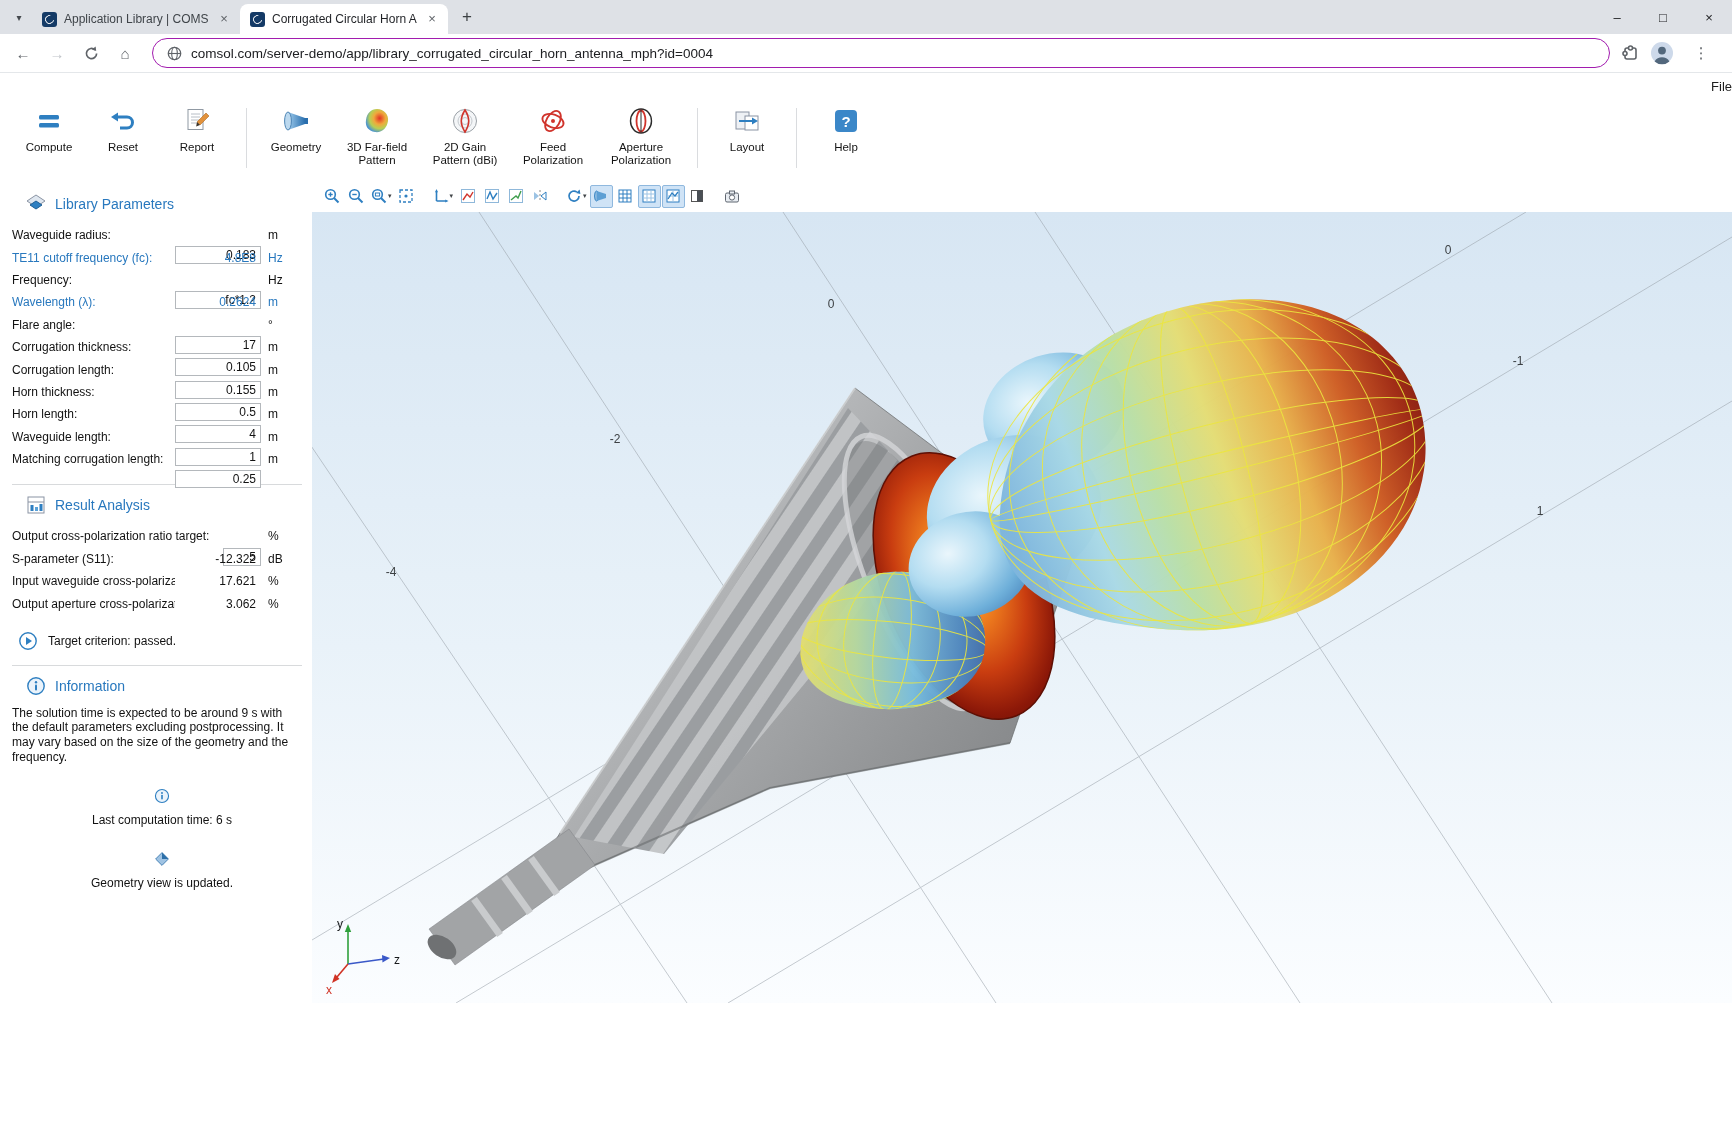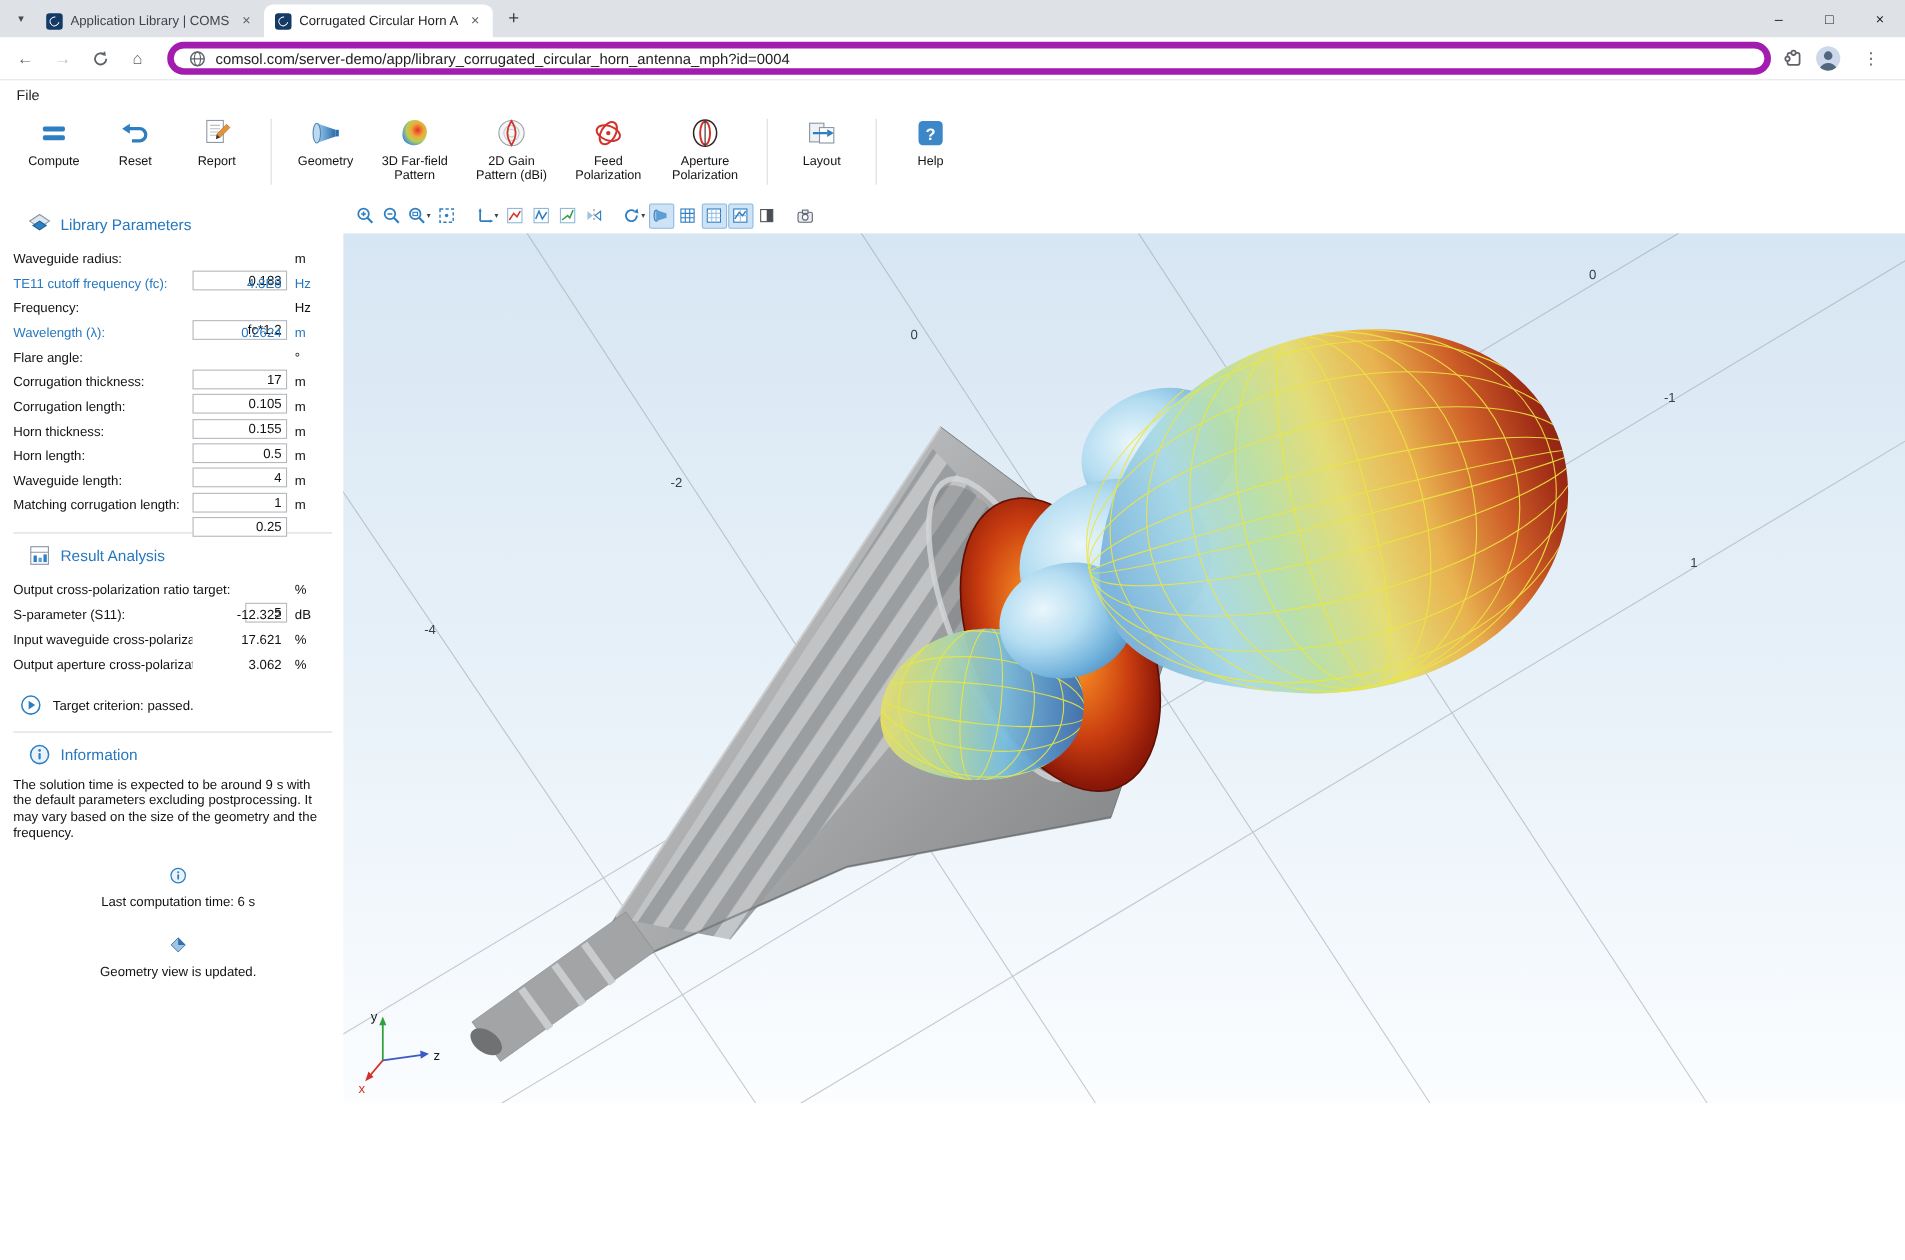--- a/index.html
+++ b/index.html
@@ -14,25 +14,25 @@
   .tab-close { width:16px; height:16px; border-radius:50%; text-align:center; line-height:15px; font-size:13px; color:#5f6368; flex:0 0 auto; }
   .favicon { width:15px; height:15px; border-radius:3px; background:#143a66; position:relative; flex:0 0 auto; }
   .favicon::after { content:""; position:absolute; left:3px; top:3px; width:7px; height:7px; border:1.6px solid #fff; border-right-color:transparent; border-radius:50%; transform:rotate(-35deg); }
   .newtab-btn { align-self:center; width:26px; height:26px; display:flex; align-items:center; justify-content:center; font-size:17px; color:#3c4043; margin-left:6px; }
   .win-controls { position:absolute; right:0; top:0; height:34px; display:flex; }
   .win-btn { width:46px; display:flex; align-items:center; justify-content:center; font-size:13px; color:#202124; }
 
   .navbar { height:38px; background:#fff; display:flex; align-items:center; padding:0 10px 0 6px; box-shadow:0 1px 0 #e4e7ea; position:relative; z-index:2; }
   .nav-btn { width:28px; height:28px; border-radius:50%; display:flex; align-items:center; justify-content:center; font-size:15px; color:#5f6368; margin:0 3px; }
   .nav-btn.disabled { color:#c0c4c9; }
-  .omnibox { flex:1; height:30px; margin:0 10px; border:6px solid #a21caf; border-radius:15px; display:flex; align-items:center; gap:9px; padding:0 14px; font-size:13.5px; color:#202124; }
+  .omnibox { flex:1; height:30px; margin:0 10px; border:1px solid #a21caf; border-radius:15px; display:flex; align-items:center; gap:9px; padding:0 14px; font-size:13.5px; color:#202124; }
   .nav-right { display:flex; align-items:center; gap:10px; padding-right:4px; }
 
   
-  .menubar { height:28px; display:flex; align-items:center; padding-left:15px; font-size:13px; color:#1f1f1f; background:#fff; }
+  .menubar { height:28px; display:flex; align-items:center; padding-left:15px; font-size:13px; color:#1f1f1f; background:#fff;justify-content:flex-end; }
   .ribbon { height:80px; display:flex; padding-left:12px; background:#fff; }
   .ribbon-btn { min-width:74px; max-width:88px; padding:6px 5px 0; display:flex; flex-direction:column; align-items:center; gap:5px; font-size:11.5px; line-height:13px; text-align:center; color:#141414; }
   .ribbon-sep { width:1px; background:#dadcdf; margin:8px 12px; height:60px; }
 
   .content { display:flex; height:963px; }
   .sidebar { width:312px; flex:0 0 312px; padding:6px 0 0 12px; background:#fff; }
   .sec-header { display:flex; align-items:center; gap:9px; margin:8px 0 10px 14px; font-size:14px; color:#2878be; }
   .param-row { display:flex; align-items:center; height:22.4px; font-size:12px; color:#121212; padding-right:20px; }
   .param-label { flex:1; white-space:nowrap; overflow:hidden; }
   .param-box { width:86px; height:18px; border:1px solid #b4b8bc; background:#fff; font-family:"Liberation Sans",sans-serif; font-size:12px; text-align:right; padding:0 4px; color:#121212; flex:0 0 auto;margin-top:40px; }

